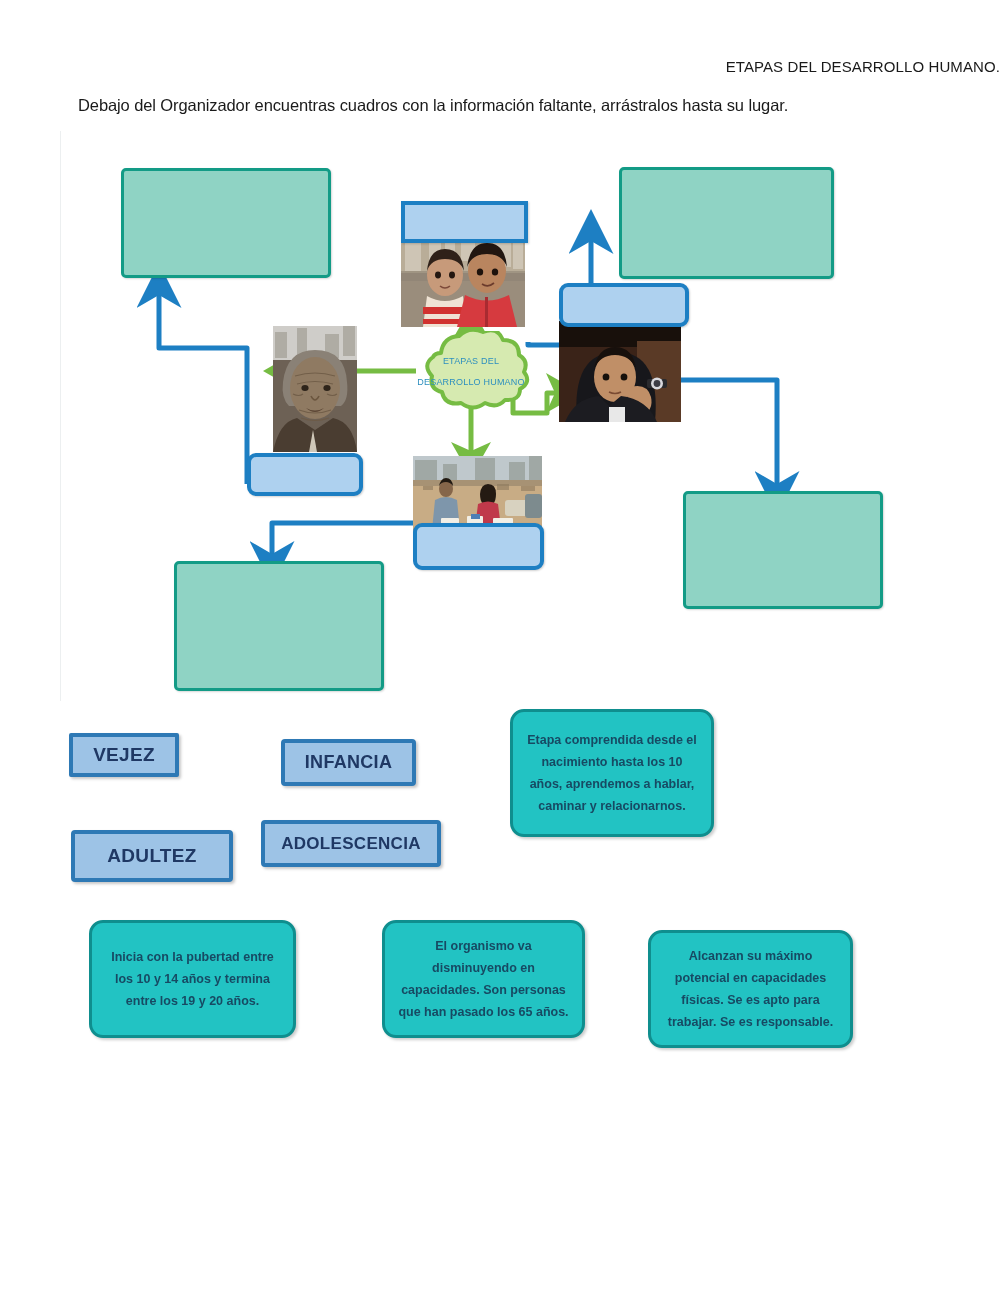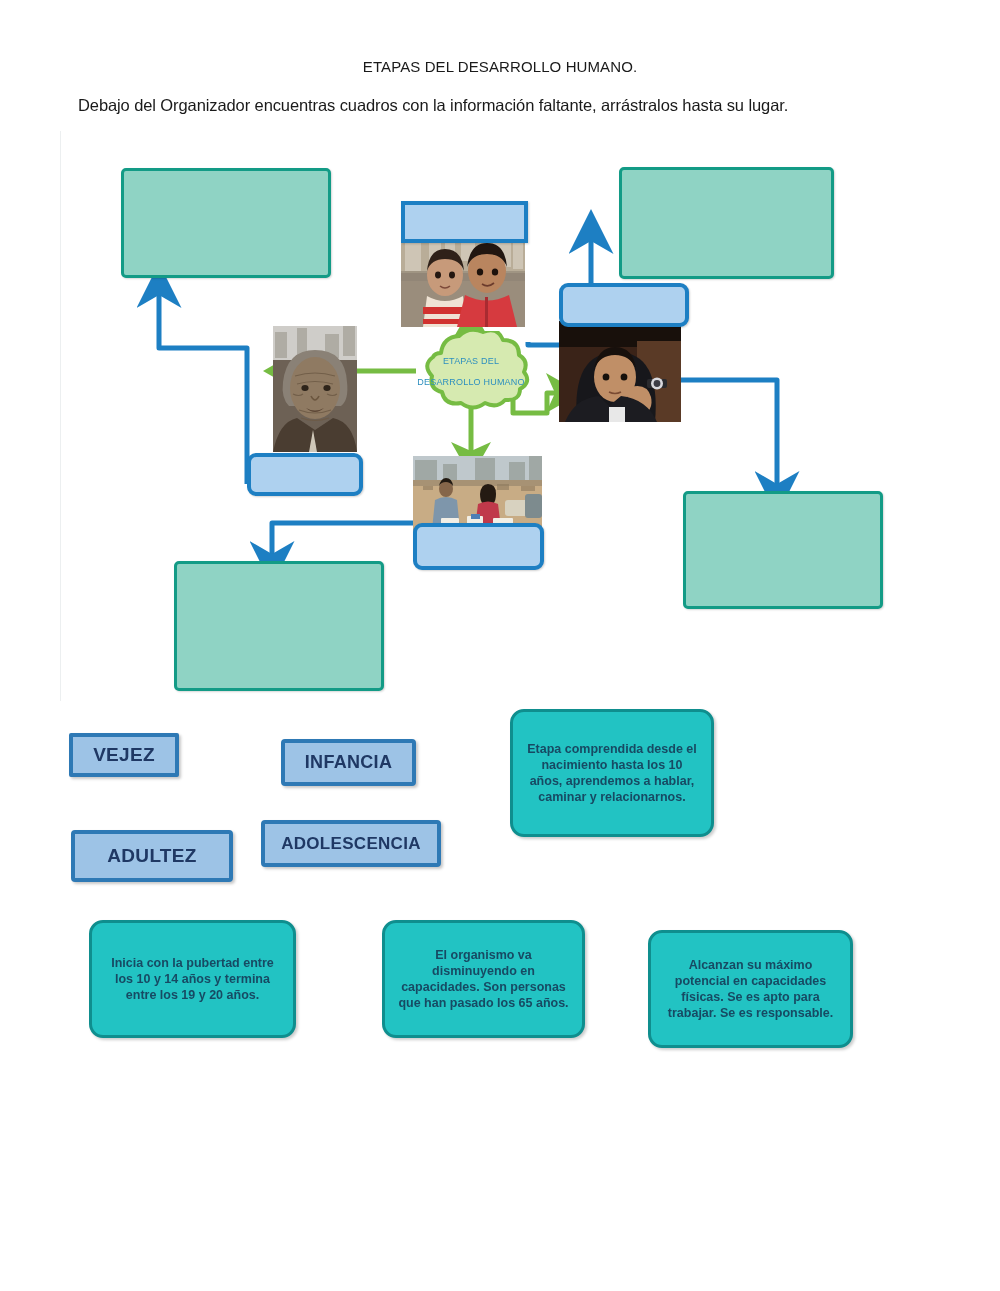--- a/index.html
+++ b/index.html
@@ -14,21 +14,21 @@
     font-family: "Liberation Sans", sans-serif;
     overflow: hidden;
   }
 
   
   .doc-title {
     position: absolute;
     left: 0;
     top: 58px;
     width: 1000px;
-    text-align: center;
+    text-align: right;
     font-size: 15px;
     color: #1a1a1a;
     letter-spacing: 0.1px;
   }
   .doc-instructions {
     position: absolute;
     left: 58px;
     top: 96px;
     width: 890px;
     font-size: 16.5px;
@@ -129,21 +129,21 @@
     border-radius: 14px;
     box-sizing: border-box;
     display: flex;
     align-items: center;
     justify-content: center;
     text-align: center;
     padding: 8px 12px;
     color: #174a63;
     font-weight: bold;
     font-size: 12.5px;
-    line-height: 16px;
+    line-height: 22px;
     box-shadow: 2px 2px 3px rgba(0,0,0,.20);
   }
 </style>
 </head>
 <body>
 
 <div class="doc-title">ETAPAS DEL DESARROLLO HUMANO.</div>
 <div class="doc-instructions">Debajo del Organizador encuentras cuadros con la información faltante, arrástralos hasta su lugar.</div>
 
 <div class="organizer">

